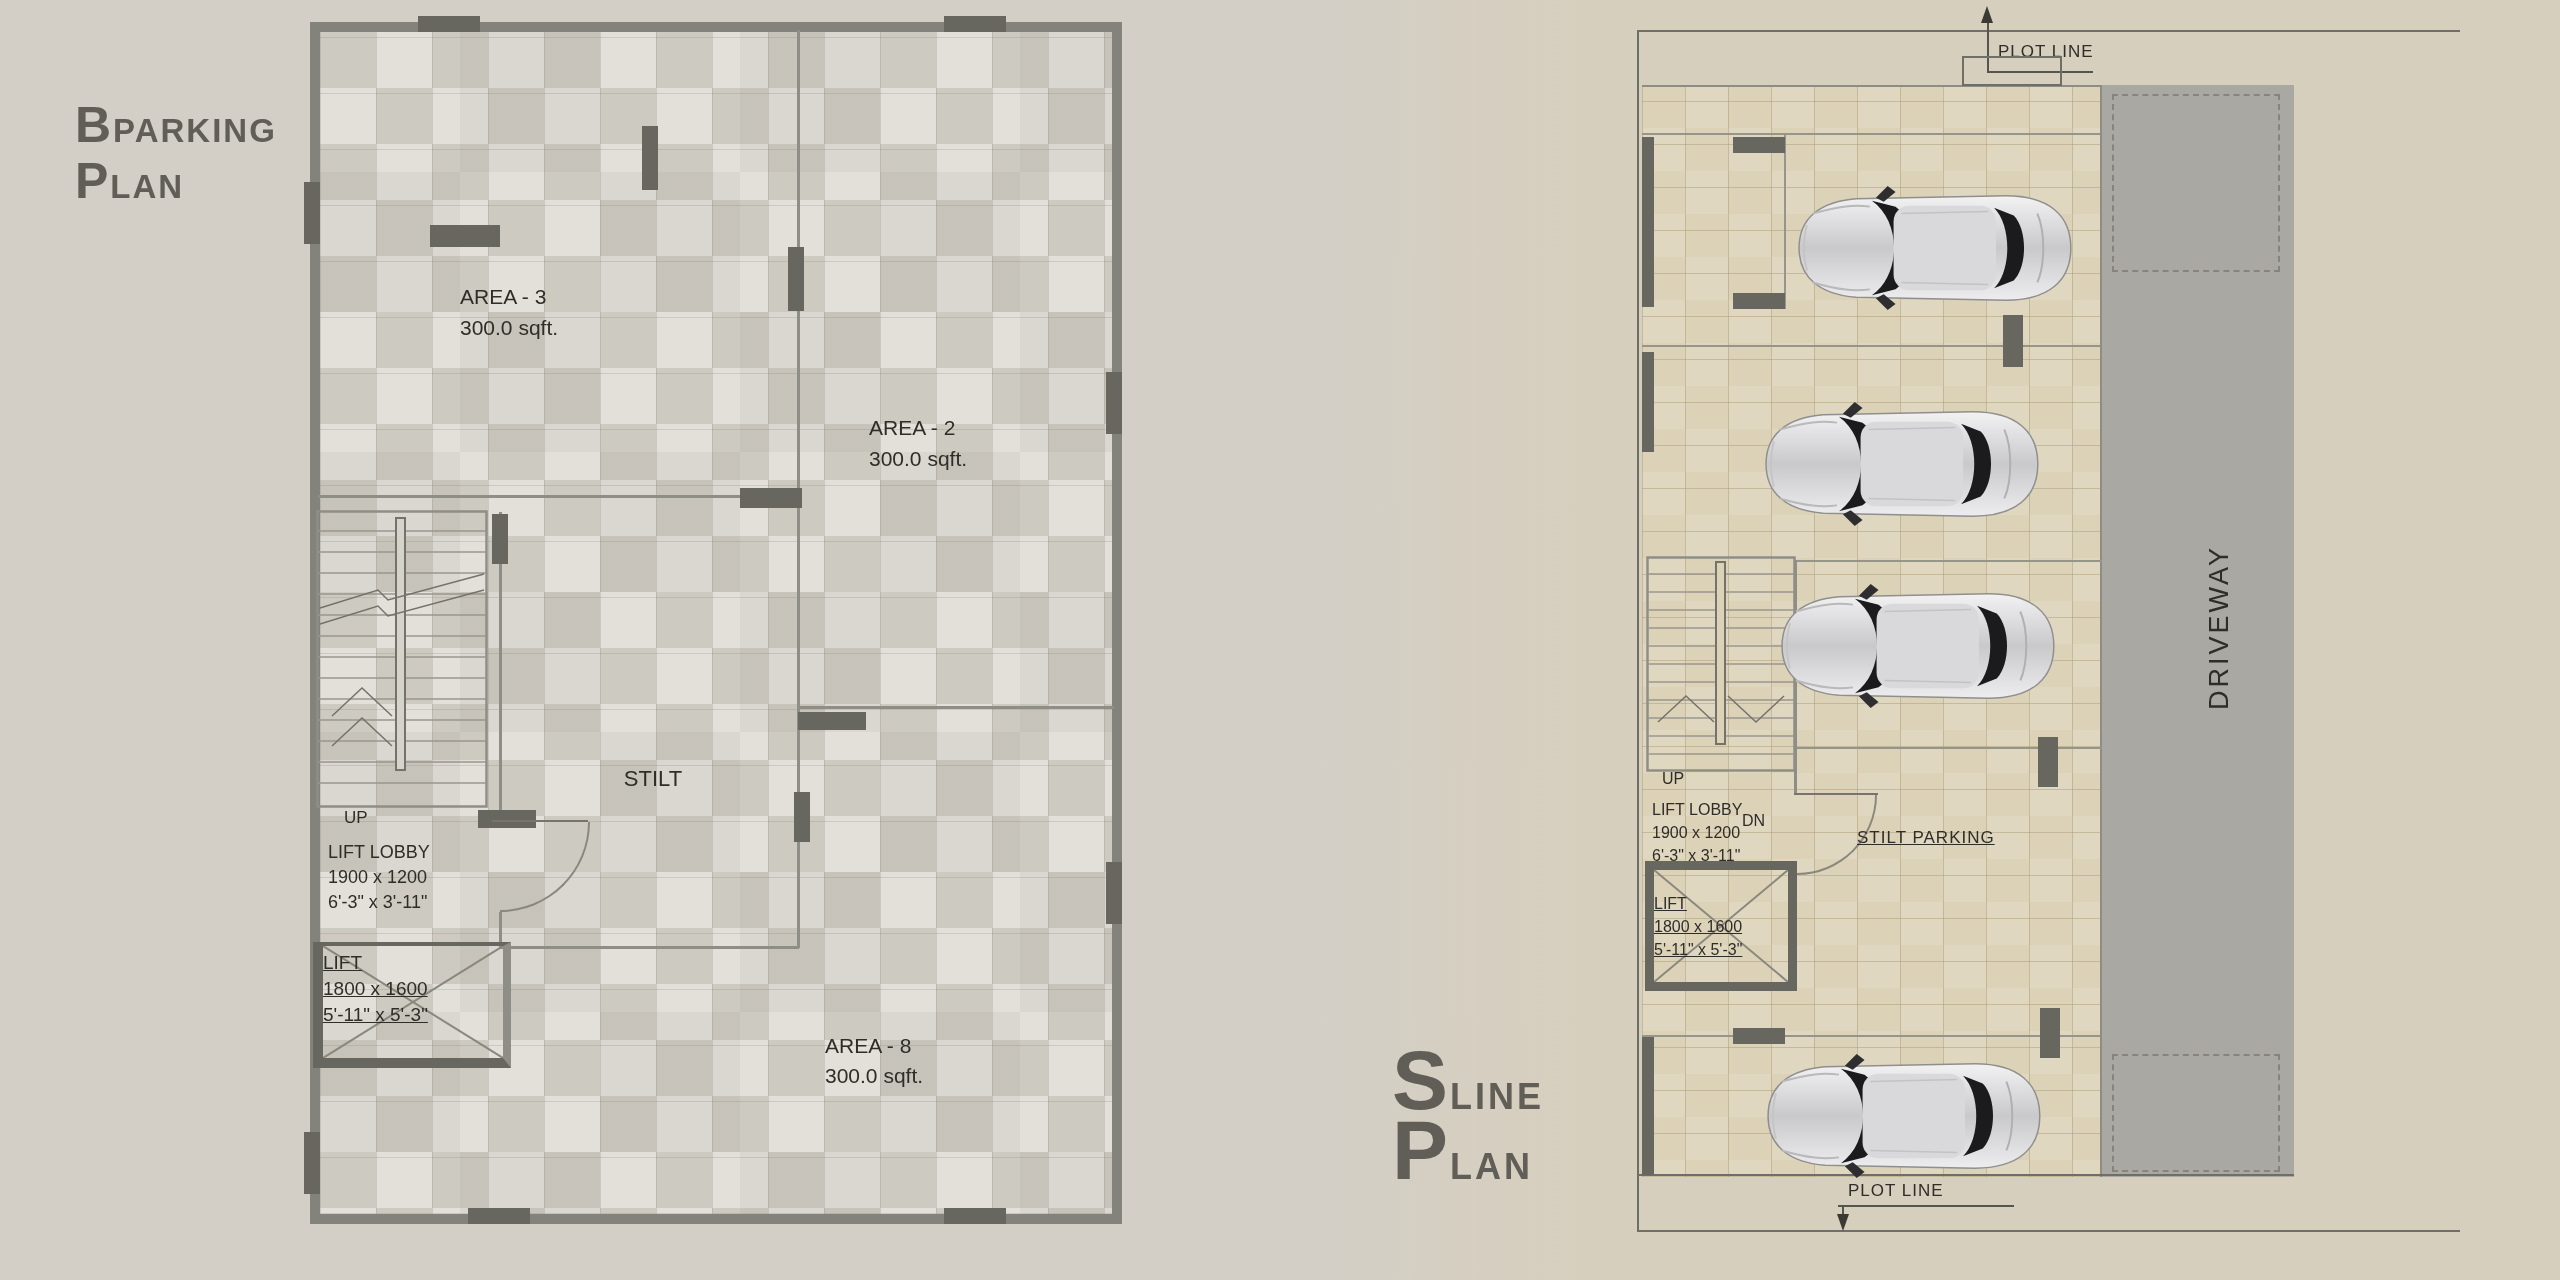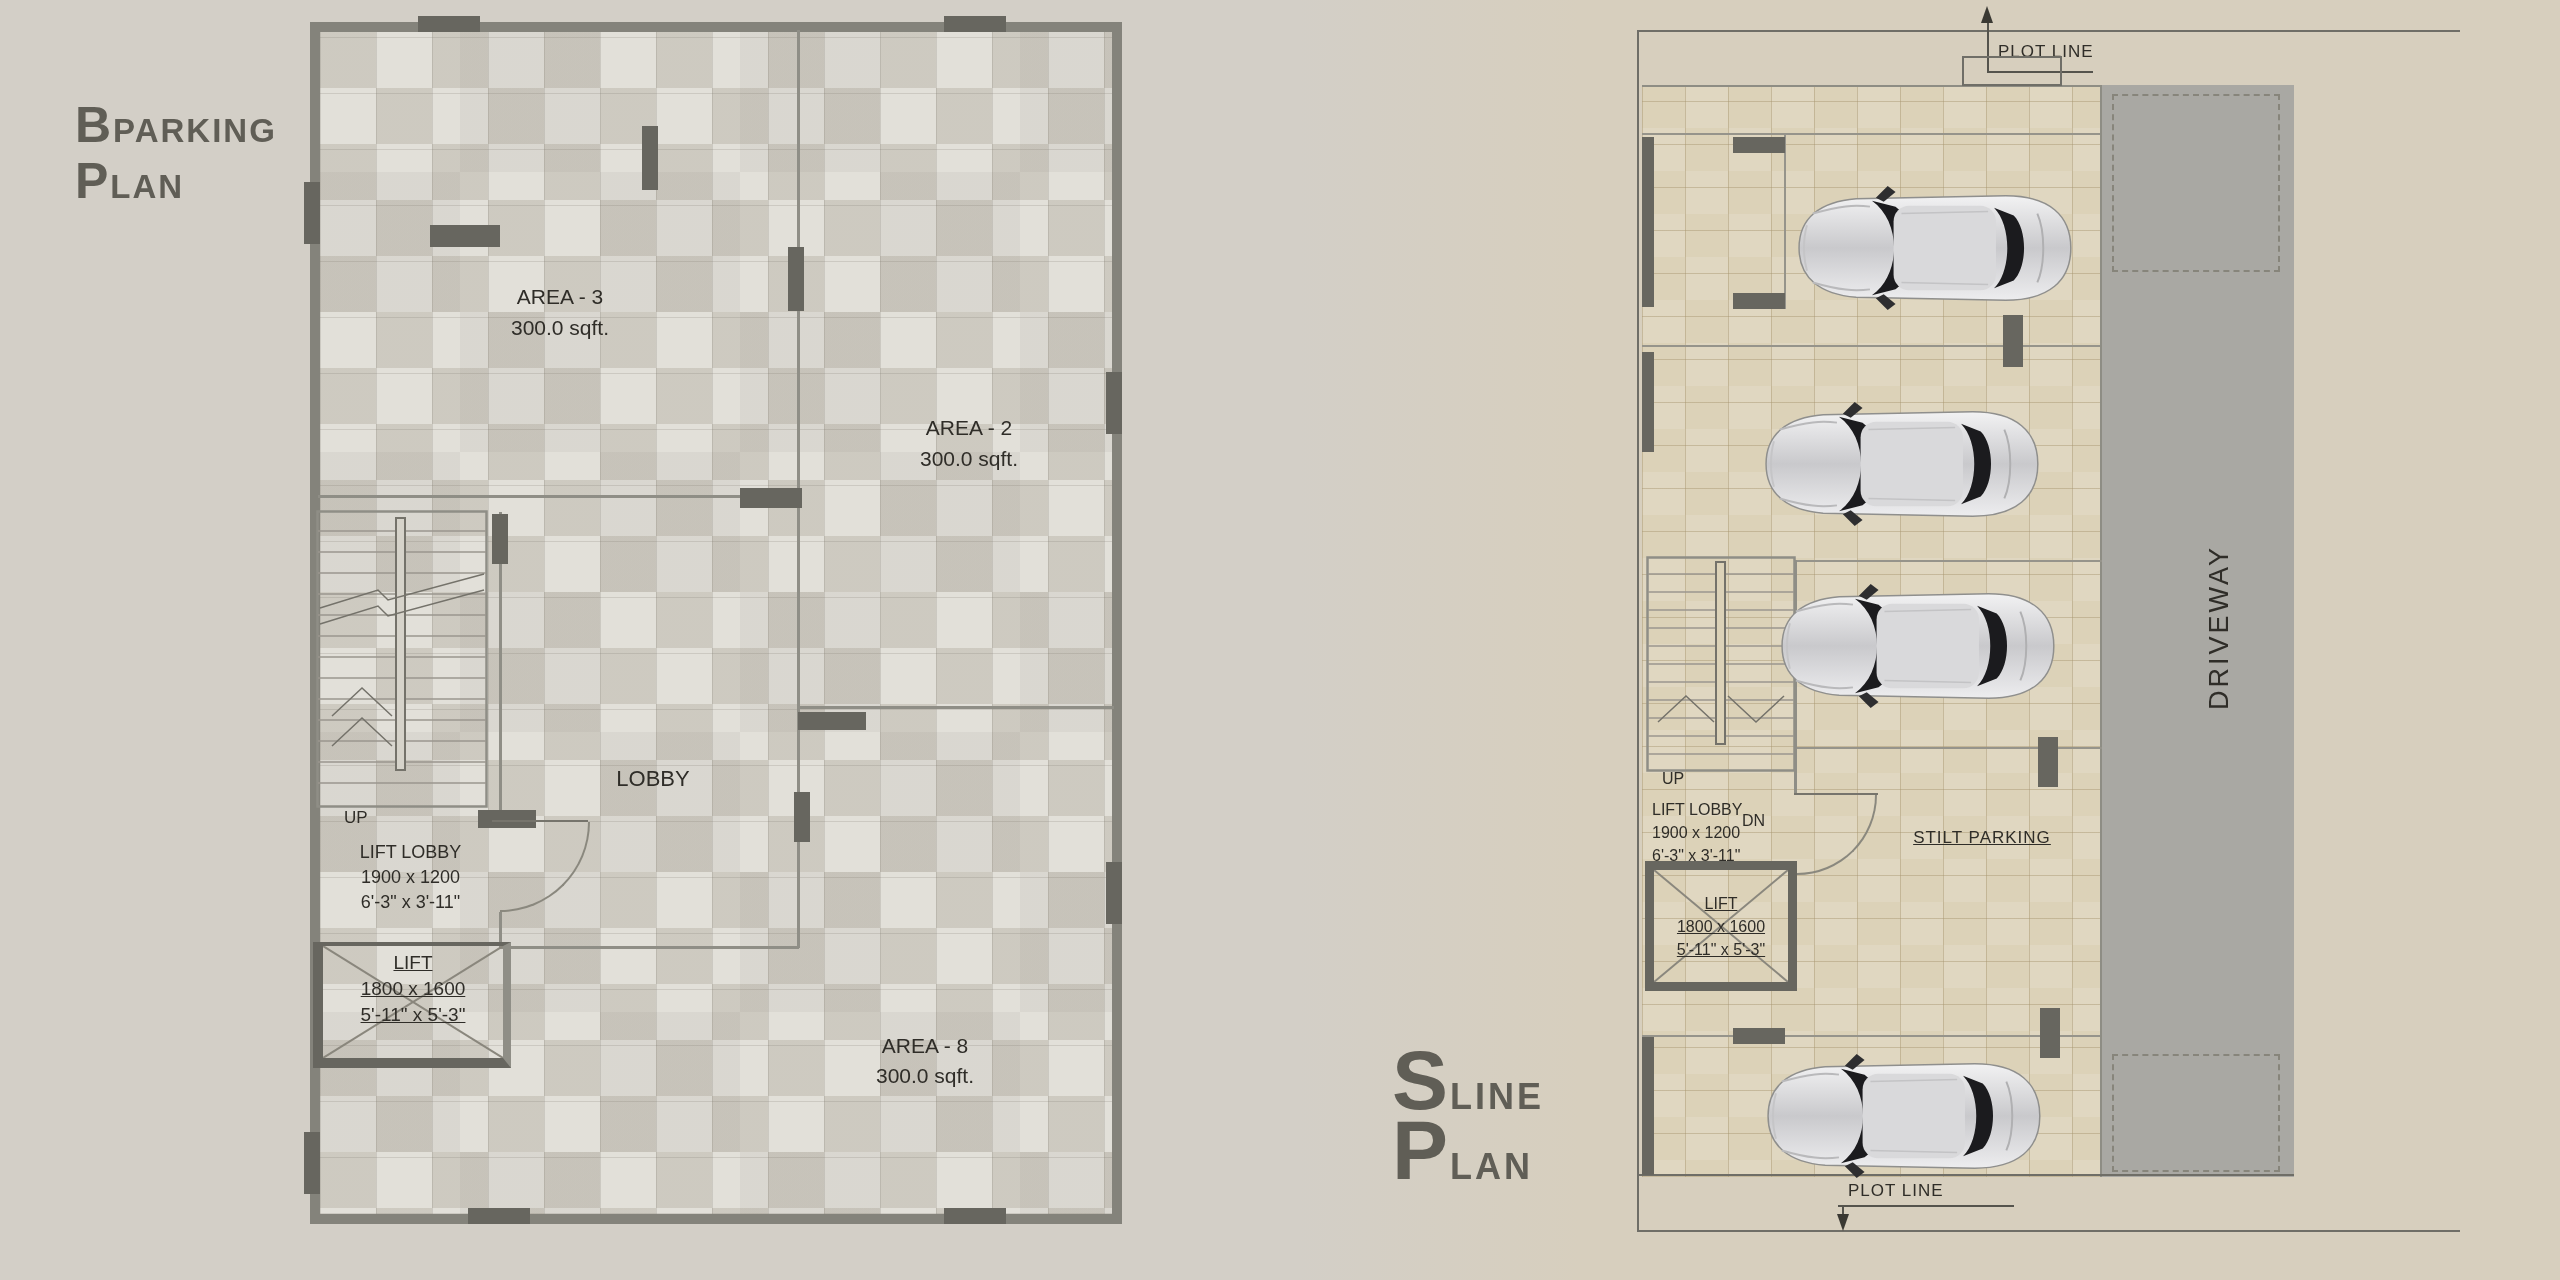--- a/index.html
+++ b/index.html
@@ -14,21 +14,21 @@
     background-image:
       repeating-linear-gradient(90deg,rgba(125,120,110,.22) 0 1px,transparent 1px 56px),
       repeating-linear-gradient(0deg,rgba(125,120,110,.22) 0 1px,transparent 1px 56px),
       repeating-conic-gradient(rgba(120,115,105,.08) 0% 25%,transparent 25% 50%),
       repeating-conic-gradient(rgba(255,255,255,.28) 0% 25%,rgba(146,142,132,.14) 25% 50%);
     background-size:auto,auto,280px 280px,112px 112px;}
   .wl{position:absolute;background:#8f8e86;}
   .wd{position:absolute;background:#67665f;}
   .sl{position:absolute;background:#96948b;}
   .lbl{position:absolute;color:#2f2d28;}
-  .ctr{text-align:center;}
+  .ctr{text-align:left;}
   .title{position:absolute;color:#605e56;font-weight:bold;letter-spacing:2px;line-height:1;}
   .tb{font-size:50px;} .ts{font-size:33px;}
   .sb{font-size:84px;} .ss{font-size:36px;letter-spacing:3px;}
   .shaft{position:absolute;box-sizing:border-box;}
   .shaft svg{position:absolute;left:0;top:0;width:100%;height:100%;}
   .shafttxt{position:relative;z-index:2;text-decoration:underline;}
   .arc{position:absolute;box-sizing:border-box;border:0 solid #8a887e;
     border-right-width:2px;border-bottom-width:2px;border-bottom-right-radius:100% 100%;}
   .dash{position:absolute;box-sizing:border-box;border:2px dashed #87857b;}
   .tri-up{position:absolute;width:0;height:0;border-left:6px solid transparent;
@@ -124,21 +124,21 @@
     <div>300.0 sqft.</div>
   </div>
   <div class="lbl ctr" style="left:869px;top:412px;width:200px;font-size:21px;line-height:31px;">
     <div>AREA - 2</div>
     <div>300.0 sqft.</div>
   </div>
   <div class="lbl ctr" style="left:825px;top:1031px;width:200px;font-size:21px;line-height:30px;">
     <div>AREA - 8</div>
     <div>300.0 sqft.</div>
   </div>
-  <div class="lbl" style="left:578px;top:766px;width:150px;font-size:22px;text-align:center;">LOBBY</div>
+  <div class="lbl" style="left:578px;top:766px;width:150px;font-size:22px;text-align:center;">STILT</div>
   <div class="lbl" style="left:344px;top:808px;font-size:17px;">UP</div>
   <div class="lbl ctr" style="left:328px;top:840px;width:165px;font-size:18px;line-height:25px;">
     <div>LIFT LOBBY</div>
     <div>1900 x 1200</div>
     <div>6'-3" x 3'-11"</div>
   </div>
 
   <div class="title" style="left:1392px;top:1038px;">
     <div><span class="sb">S</span><span class="ss">LINE</span></div>
     <div style="margin-top:-14px;"><span class="sb">P</span><span class="ss">LAN</span></div>

